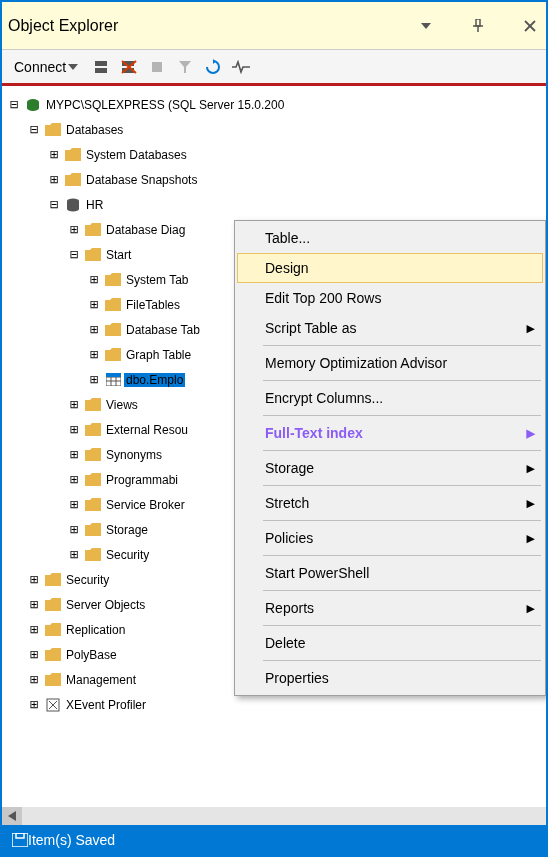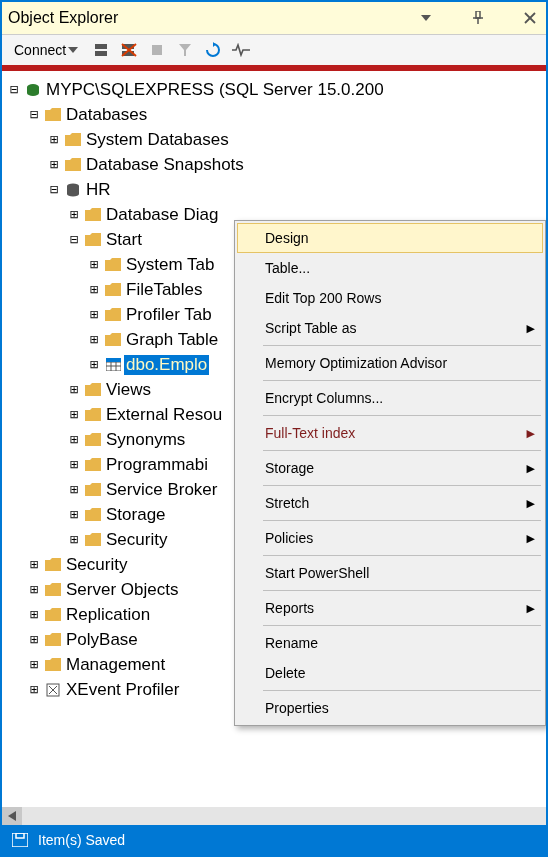--- a/index.html
+++ b/index.html
@@ -1,36 +1,36 @@
 <!DOCTYPE html>
 <html><head>
 <meta charset="utf-8">
 <style>
   * { box-sizing: border-box; margin: 0; padding: 0; font-family: "Segoe UI", Tahoma, sans-serif; font-size: 14px; }
   body { width: 548px; height: 857px; background: #fff; border: 2px solid #0078d4; display: flex; flex-direction: column; position: relative; }
-  .title-bar { background: #fffcd9; border-bottom: 1px solid #ccc; height: 33px; display: flex; align-items: center; padding: 0 6px; gap: 28px; }
+  .title-bar { background: #fffcd9; border-bottom: 1px solid #ccc; height: 48px; display: flex; align-items: center; padding: 0 6px; gap: 28px; }
   .title-bar .title-text { flex: 1; font-size: 16px; }
   .title-ctrl { width: 20px; height: 20px; display:flex; align-items:center; justify-content:center; margin-left:4px; cursor:pointer; }
-  .toolbar { height: 36px; border-bottom: 6px solid #b91c1c; background:#f5f5f5; display:flex; align-items:center; padding:0 6px; gap:6px;}
+  .toolbar { height: 36px; border-bottom: 3px solid #b91c1c; background:#f5f5f5; display:flex; align-items:center; padding:0 6px; gap:6px;}
   .connect-btn { padding: 2px 6px; display:flex; align-items:center; gap:2px; cursor:pointer;}
   .tb-icon { width:22px; height:22px; display:flex; align-items:center; justify-content:center; cursor:pointer;}
   .tb-icon.disabled { opacity:0.4; cursor:default;}
   .tree-area { flex:1; overflow:auto; padding:6px 0; position:relative;}
   .tree-row { display:flex; align-items:center; height:25px; white-space:nowrap; font-size:14px;}
-  .tree-row.selected .tree-label { background:#0078d4; color:#fef9c3; padding:0 2px;}
+  .tree-row.selected .tree-label { background:#0078d4; color:#000000; padding:0 2px;}
   .expander { width:16px; height:16px; display:flex; align-items:center; justify-content:center; cursor:pointer; font-size:11px;}
   .node-icon { width:18px; height:18px; display:flex; align-items:center; justify-content:center; margin:0 2px;}
-  .tree-label { padding:0 2px; font-size:17px;}
+  .tree-label { padding:0 2px; font-size:12px;}
   .hscroll { height:18px; background:#e5e5e5; display:flex; align-items:center;}
   .hscroll-left { width:20px; height:18px; background:#c8c8c8; display:flex; align-items:center; justify-content:center;}
-  .status { height:30px; background:#0078d4; color:#fff; display:flex; align-items:center; padding:0 10px; gap:10px; font-size:14px;}
+  .status { height:30px; background:#0078d4; color:#fff; display:flex; align-items:center; padding:0 10px; font-size:14px;}
   .ctx-menu { position:absolute; left:232px; top:218px; width:312px; background:#f0f0f0; border:1px solid #a0a0a0; box-shadow:3px 3px 6px rgba(0,0,0,0.3); padding:2px; font-size:14px;}
   .ctx-item { height:30px; display:flex; align-items:center; padding:0 10px 0 28px; position:relative; cursor:pointer;}
   .ctx-item.hover { background:#fff6cc; border:1px solid #e5c365; padding:0 9px 0 27px;}
-  .ctx-item.disabled { color:#7f1d1d; cursor:default;}
+  .ctx-item.disabled { color:#8b5cf6; cursor:default;font-weight:bold;}
   .ctx-sep { height:1px; background:#bfbfbf; margin:2px 2px 2px 26px;}
   .sub-arrow { position:absolute; right:8px; font-size:11px;}
   svg { display:block; }
 </style>
 </head>
 <body>
 
 <div class="title-bar">
   <span class="title-text">Object Explorer</span>
   <span class="title-ctrl">
@@ -183,21 +183,21 @@
       </span>
     <span class="tree-label">FileTables</span>
   </div>
   <div class="tree-row" style="padding-left:84px">
     <span class="expander">⊞</span>
     <span class="node-icon">
         <svg width="16" height="13">
           <path d="M0,2 L5,2 L7,0 L16,0 L16,13 L0,13 Z" fill="#e8b54a"></path>
         </svg>
       </span>
-    <span class="tree-label">Profiler Tab</span>
+    <span class="tree-label">Database Tab</span>
   </div>
   <div class="tree-row" style="padding-left:84px">
     <span class="expander">⊞</span>
     <span class="node-icon">
         <svg width="16" height="13">
           <path d="M0,2 L5,2 L7,0 L16,0 L16,13 L0,13 Z" fill="#e8b54a"></path>
         </svg>
       </span>
     <span class="tree-label">Graph Table</span>
   </div>
@@ -348,27 +348,27 @@
   <span>
       <svg width="16" height="14">
         <rect x="0" y="0" width="16" height="14" fill="none" stroke="#fff" stroke-width="1.5"></rect>
         <rect x="4" y="0" width="8" height="5" fill="none" stroke="#fff" stroke-width="1.5"></rect>
       </svg>
     </span>
   <span>Item(s) Saved</span>
 </div>
 
 <div class="ctx-menu">
+  <div class="ctx-item">
+      <span>Table...</span>
+    </div>
   <div class="ctx-item hover">
       <span>Design</span>
     </div>
   <div class="ctx-item">
-      <span>Table...</span>
-    </div>
-  <div class="ctx-item">
       <span>Edit Top 200 Rows</span>
     </div>
   <div class="ctx-item">
       <span>Script Table as</span>
       <span class="sub-arrow">▶</span>
     </div>
   <div class="ctx-sep"></div>
   <div class="ctx-item">
       <span>Memory Optimization Advisor</span>
     </div>
@@ -400,22 +400,19 @@
   <div class="ctx-item">
       <span>Start PowerShell</span>
     </div>
   <div class="ctx-sep"></div>
   <div class="ctx-item">
       <span>Reports</span>
       <span class="sub-arrow">▶</span>
     </div>
   <div class="ctx-sep"></div>
   <div class="ctx-item">
-      <span>Rename</span>
-    </div>
-  <div class="ctx-item">
       <span>Delete</span>
     </div>
   <div class="ctx-sep"></div>
   <div class="ctx-item">
       <span>Properties</span>
     </div>
 </div>
 
 </body></html>

